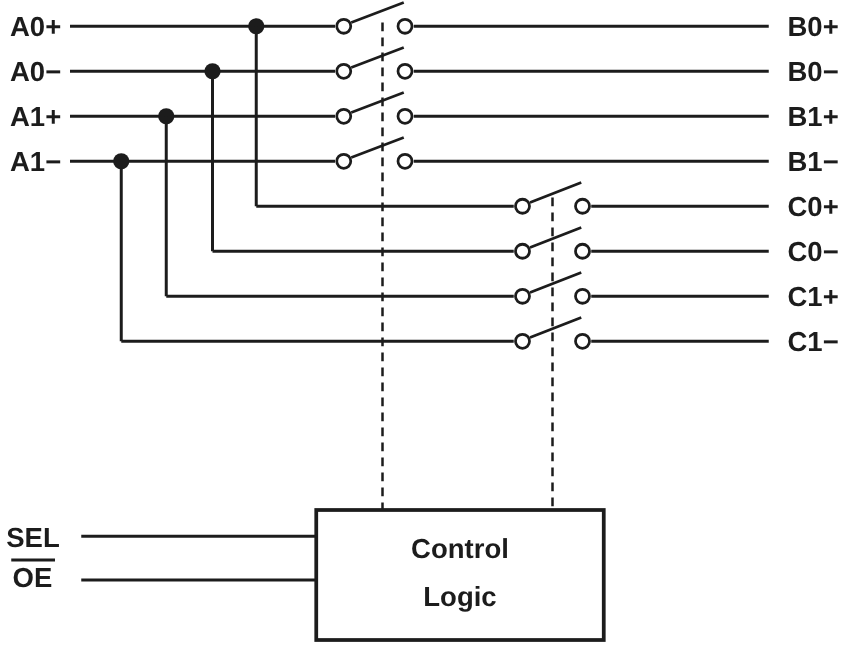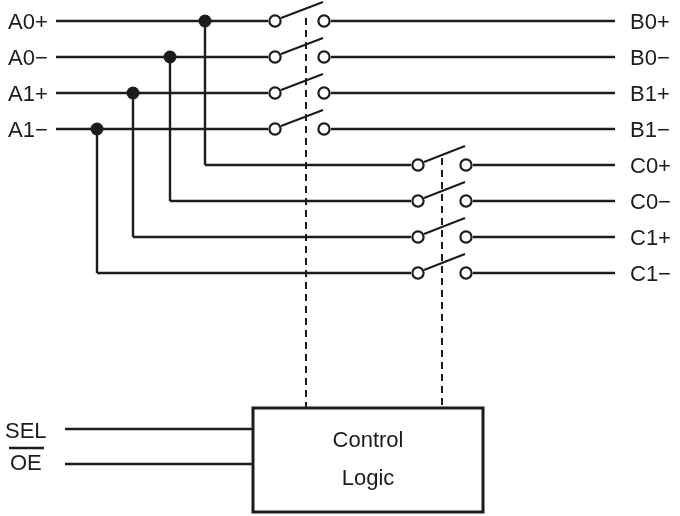--- a/index.html
+++ b/index.html
@@ -3,20 +3,21 @@
 <meta charset="utf-8">
 <style>
   :root { --line:#1c1c1c; --bg:#ffffff; }
   html, body { margin:0; padding:0; background:var(--bg); }
   .stage {
     position:relative;
     width:680px; height:516px;
     background:var(--bg);
     font-family:"Liberation Sans", sans-serif;
     overflow:hidden;
+    font-weight:bold;
   }
   svg { display:block; }
   .w   { stroke:var(--line); stroke-width:2.4; fill:none; stroke-linecap:butt; }
   .blade { stroke:var(--line); stroke-width:2.2; fill:none; }
   .dash { stroke:var(--line); stroke-width:2; fill:none; stroke-dasharray:7 5; }
   .sw  { stroke:var(--line); stroke-width:2.2; fill:var(--bg); }
   .dot { fill:var(--line); stroke:none; }
   .box { fill:var(--bg); stroke:var(--line); stroke-width:3; }
   text { fill:var(--line); font-family:"Liberation Sans", sans-serif; font-size:22px; }
 </style>

